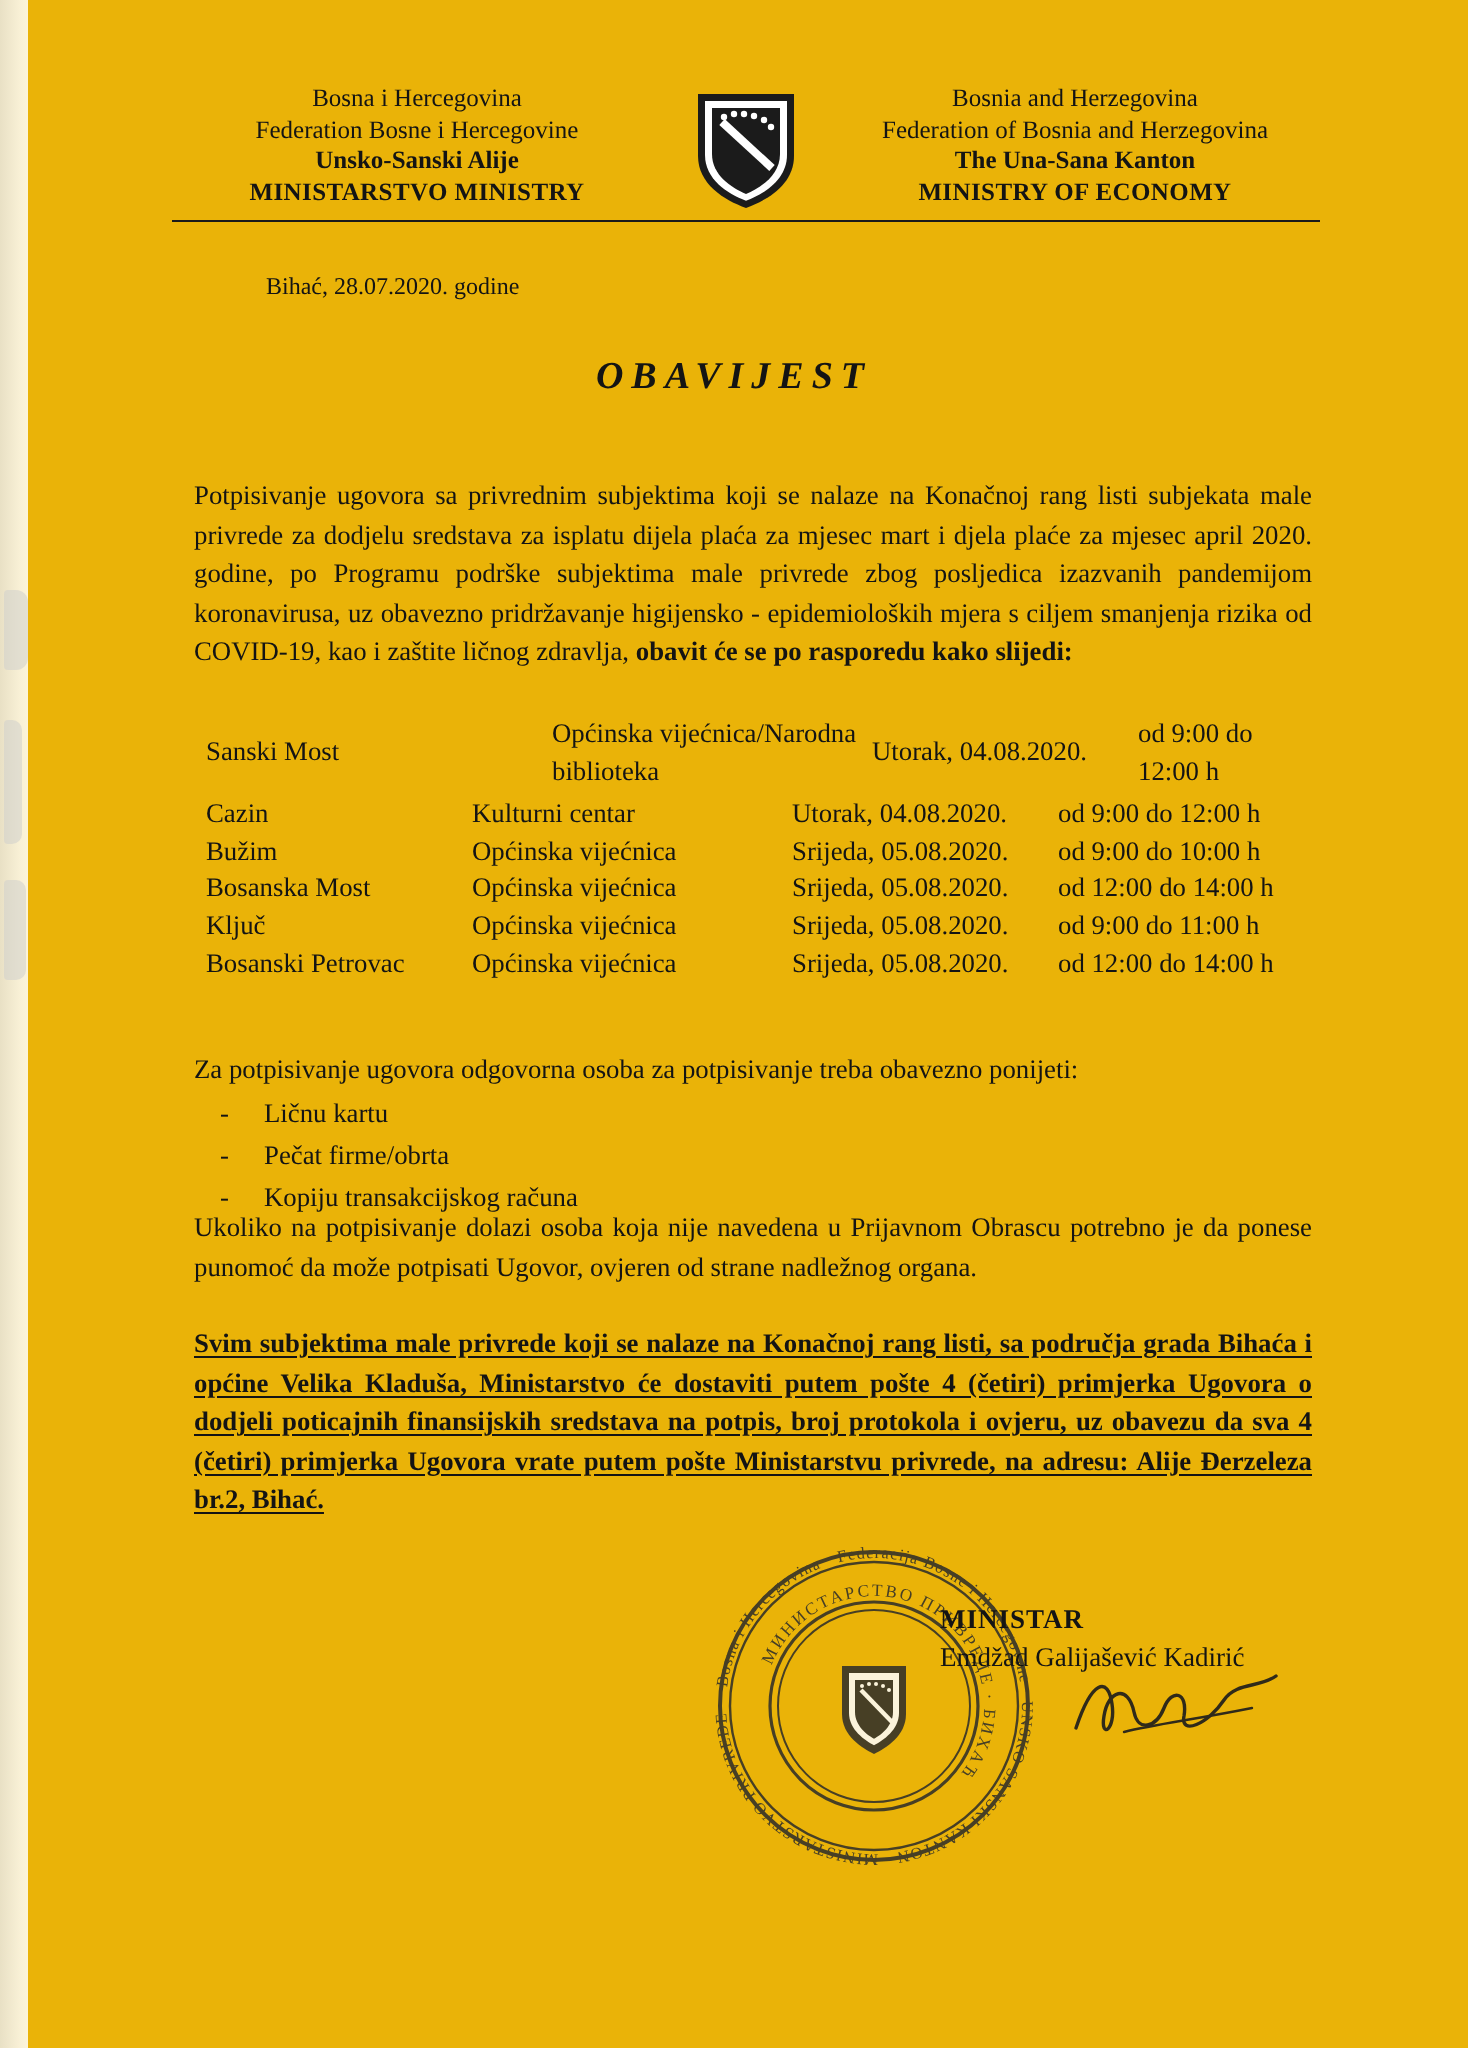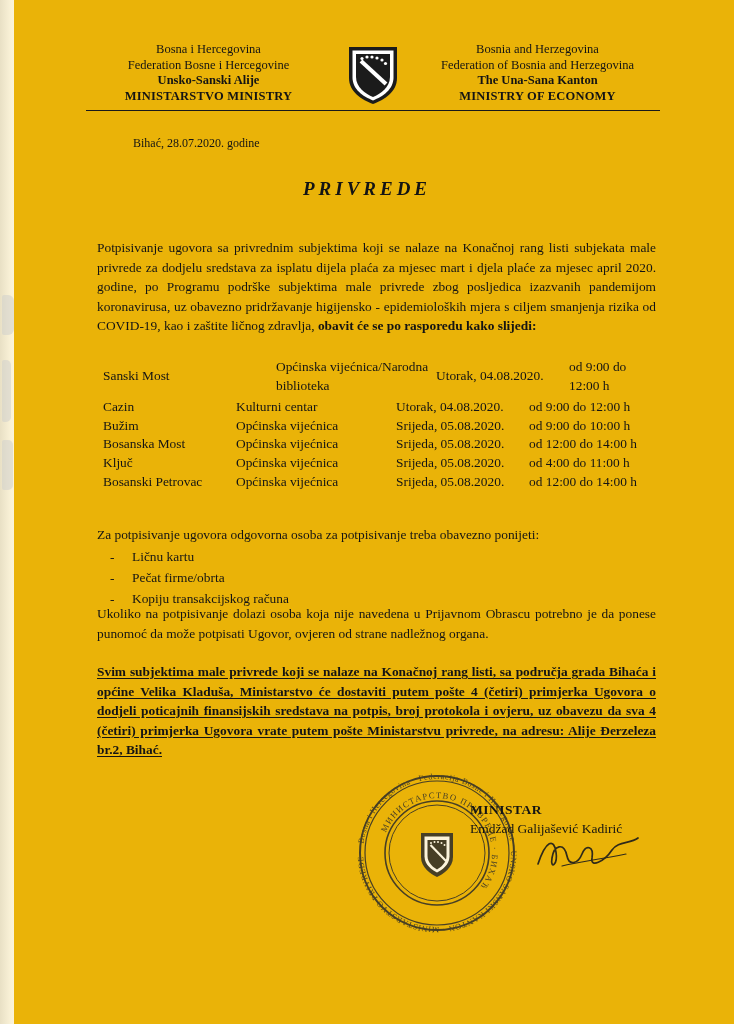--- a/index.html
+++ b/index.html
@@ -223,21 +223,21 @@
       <div class="l2">Federation of Bosnia and Herzegovina</div>
       <div class="l3">The Una-Sana Kanton</div>
       <div class="l4">MINISTRY OF ECONOMY</div>
     </div>
   </div>
 
   <div class="header-rule"></div>
 
   <div class="date">Bihać, 28.07.2020. godine</div>
 
-  <div class="title">PRIVREDE</div>
+  <div class="title">OBAVIJEST</div>
 
   <div class="para p-intro">
     <span>Potpisivanje ugovora sa privrednim subjektima koji se nalaze na Konačnoj rang listi subjekata male privrede za dodjelu sredstava za isplatu dijela plaća za mjesec mart i djela plaće za mjesec april 2020. godine, po Programu podrške subjektima male privrede zbog posljedica izazvanih pandemijom koronavirusa, uz obavezno pridržavanje higijensko - epidemioloških mjera s ciljem smanjenja rizika od COVID-19, kao i zaštite ličnog zdravlja, </span><b>obavit će se po rasporedu kako slijedi:</b>
   </div>
 
   <div class="schedule">
 
     <div class="srow first">
       <div class="c-place">Sanski Most</div>
       <div class="c-venue">Općinska vijećnica/Narodna biblioteka</div>
@@ -263,21 +263,21 @@
       <div class="c-place">Bosanska Most</div>
       <div class="c-venue">Općinska vijećnica</div>
       <div class="c-date">Srijeda, 05.08.2020.</div>
       <div class="c-time">od 12:00 do 14:00 h</div>
     </div>
 
     <div class="srow">
       <div class="c-place">Ključ</div>
       <div class="c-venue">Općinska vijećnica</div>
       <div class="c-date">Srijeda, 05.08.2020.</div>
-      <div class="c-time">od 4:00 do 11:00 h</div>
+      <div class="c-time">od 9:00 do 11:00 h</div>
     </div>
 
     <div class="srow">
       <div class="c-place">Bosanski Petrovac</div>
       <div class="c-venue">Općinska vijećnica</div>
       <div class="c-date">Srijeda, 05.08.2020.</div>
       <div class="c-time">od 12:00 do 14:00 h</div>
     </div>
   </div>
 

